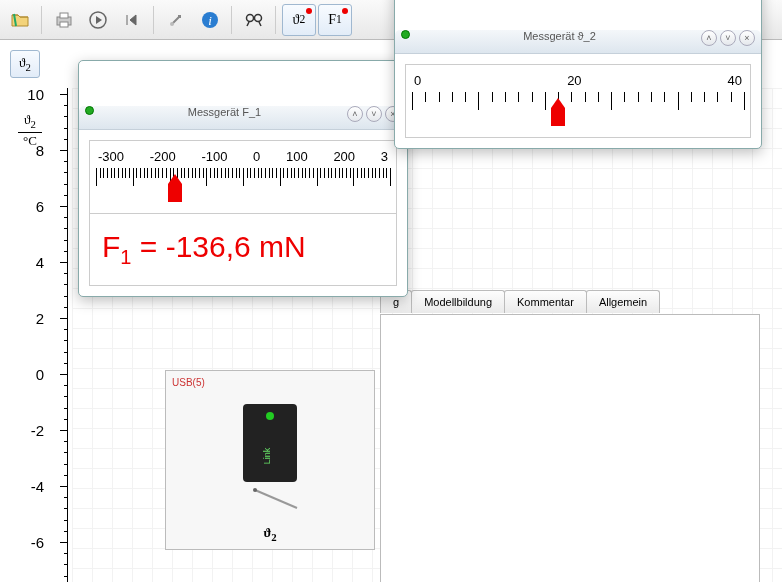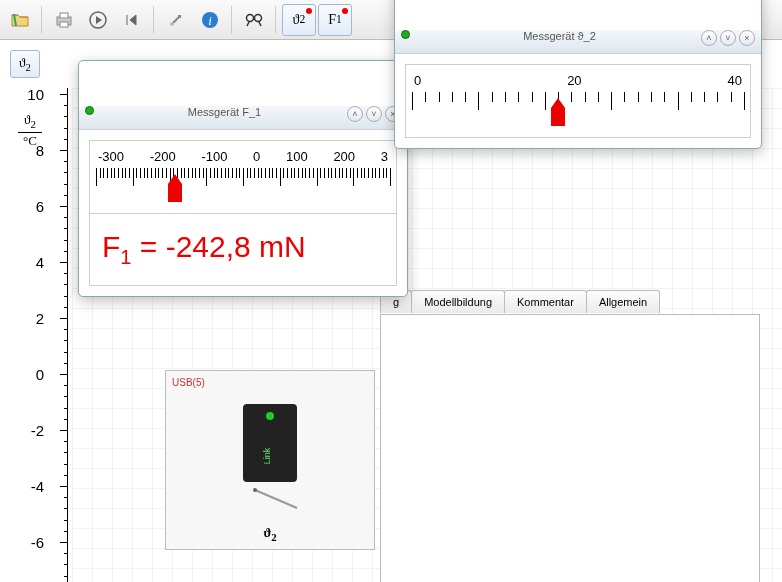--- a/index.html
+++ b/index.html
@@ -342,21 +342,21 @@
             <span style="left: 95%; height: 10px;"></span>
             <span style="left: 96.25%; height: 10px;"></span>
             <span style="left: 97.5%; height: 10px;"></span>
             <span style="left: 98.75%; height: 10px;"></span>
             <span style="left: 100%; height: 18px;"></span>
             <div class="pointer" id="f1-pointer" style="left: 27%;"></div>
           </div>
       </div>
     </div>
     <div class="readout">
-      <span>F</span><sub>1</sub><span> = -242,8 mN</span>
+      <span>F</span><sub>1</sub><span> = -136,6 mN</span>
     </div>
   </div>
 </div>
 
 <div class="win" id="win-t2">
   <div class="win-title">
     <div class="win-dot"></div>
     <div class="win-title-text">Messgerät ϑ_2</div>
     <div class="win-btns">
       <div class="win-btn">˄</div>

